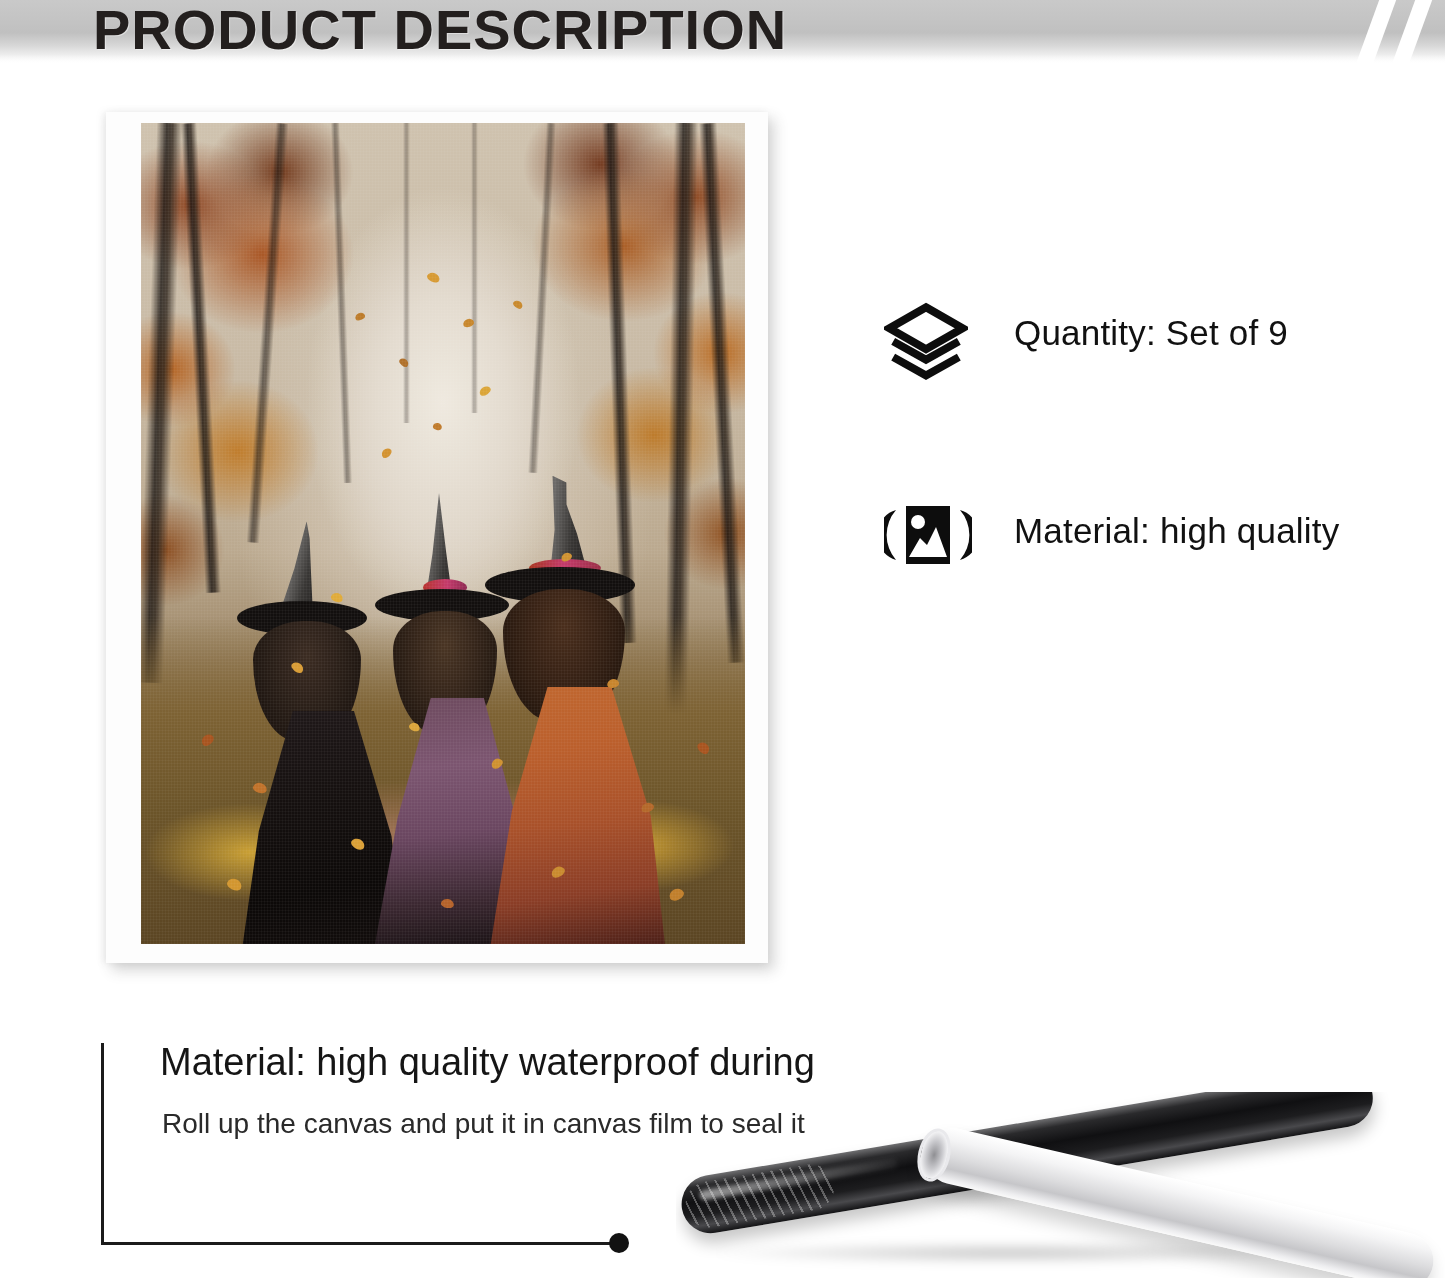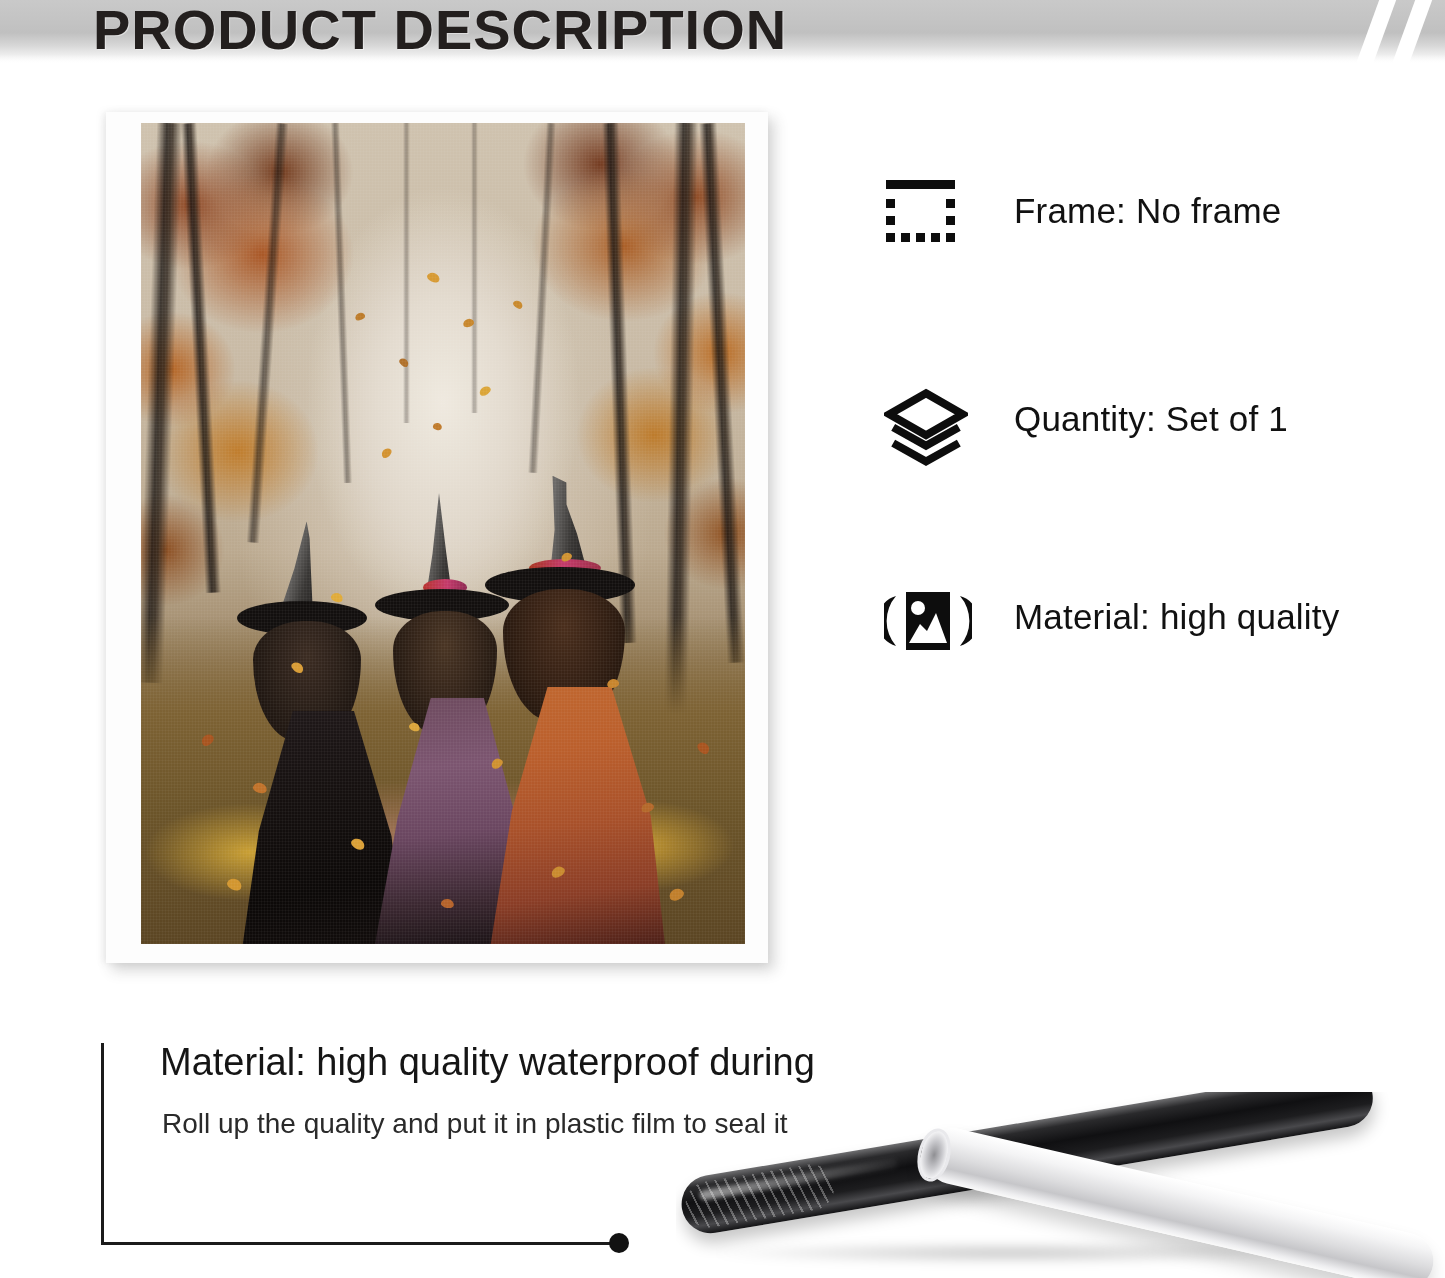--- a/index.html
+++ b/index.html
@@ -276,50 +276,31 @@
       <div class="leaf" style="left:86px;top:756px;width:15px;height:11px;background:#d2962f;transform:rotate(24deg);"></div>
       <div class="leaf" style="left:528px;top:766px;width:15px;height:11px;background:#c17f2b;transform:rotate(-26deg);"></div>
     </div>
 
     <div class="canvas-tex"></div>
   </div>
 </div>
 
 <div class="spec-list">
 
-  <div class="spec-row r1">
-    <div class="spec-icon">
-      <div class="ico-frame">
-        <div class="top-bar"></div>
-        <div class="dot" style="left:2px;top:19px;"></div>
-        <div class="dot" style="left:2px;top:36px;"></div>
-        <div class="dot" style="left:2px;top:53px;"></div>
-        <div class="dot" style="left:62px;top:19px;"></div>
-        <div class="dot" style="left:62px;top:36px;"></div>
-        <div class="dot" style="left:62px;top:53px;"></div>
-        <div class="dot" style="left:17px;top:53px;"></div>
-        <div class="dot" style="left:32px;top:53px;"></div>
-        <div class="dot" style="left:47px;top:53px;"></div>
-      </div>
-    </div>
-    <div class="spec-text">
-      <span class="ln">Frame: No frame</span>
-    </div>
-  </div>
 
   <div class="spec-row r2">
     <div class="spec-icon">
       <svg width="84" height="84" viewBox="0 0 64 64" aria-hidden="true">
         <path d="M32 4 L60 20 L32 36 L4 20 Z" fill="none" stroke="#0d0d0d" stroke-width="6"></path>
         <path d="M7 30 L32 44 L57 30" fill="none" stroke="#0d0d0d" stroke-width="6" stroke-linejoin="miter"></path>
         <path d="M7 42 L32 56 L57 42" fill="none" stroke="#0d0d0d" stroke-width="6" stroke-linejoin="miter"></path>
       </svg>
     </div>
     <div class="spec-text">
-      <span class="ln">Quantity: Set of 1</span>
+      <span class="ln">Quantity: Set of 9</span>
     </div>
   </div>
 
   <div class="spec-row r3">
     <div class="spec-icon">
       <svg width="88" height="70" viewBox="0 0 88 70" aria-hidden="true">
         <path d="M12 10 A26 26 0 0 0 12 60 A38 38 0 0 1 12 10 Z" fill="#0d0d0d"></path>
         <path d="M76 10 A26 26 0 0 1 76 60 A38 38 0 0 0 76 10 Z" fill="#0d0d0d"></path>
         <rect x="22" y="6" width="44" height="58" fill="#0d0d0d"></rect>
         <circle cx="34" cy="22" r="7" fill="#ffffff"></circle>
@@ -335,21 +316,21 @@
 
 <div class="bracket">
   <div class="v"></div>
   <div class="h"></div>
   <div class="dot-end"></div>
 </div>
 
 <div class="bottom-title">Material: high quality waterproof during</div>
 
 <div class="bottom-body">
-  <span class="ln">Roll up the quality and put it in plastic film to seal it</span>
+  <span class="ln">Roll up the canvas and put it in canvas film to seal it</span>
 </div>
 
 <div class="tubes">
   <div class="tube-shadow"></div>
   <div class="tube tube-dark">
     <div class="tube-dark-stripes"></div>
     <div class="tube-dark-sheen"></div>
   </div>
   <div class="tube tube-light">
     <div class="tube-light-cap"></div>

